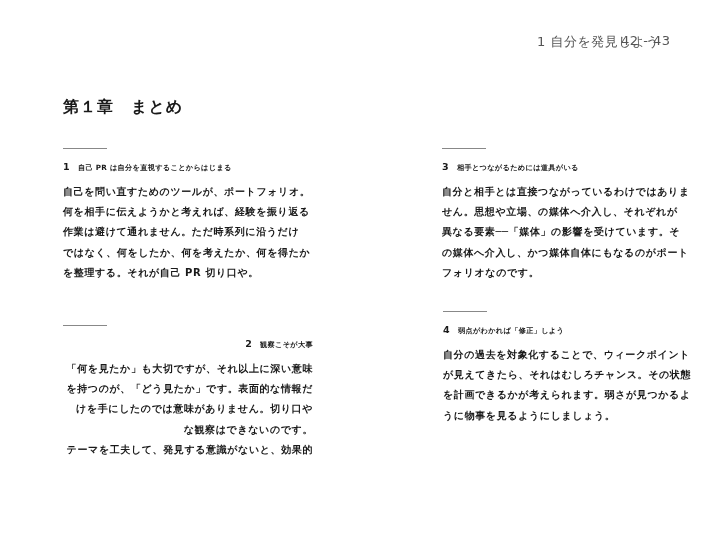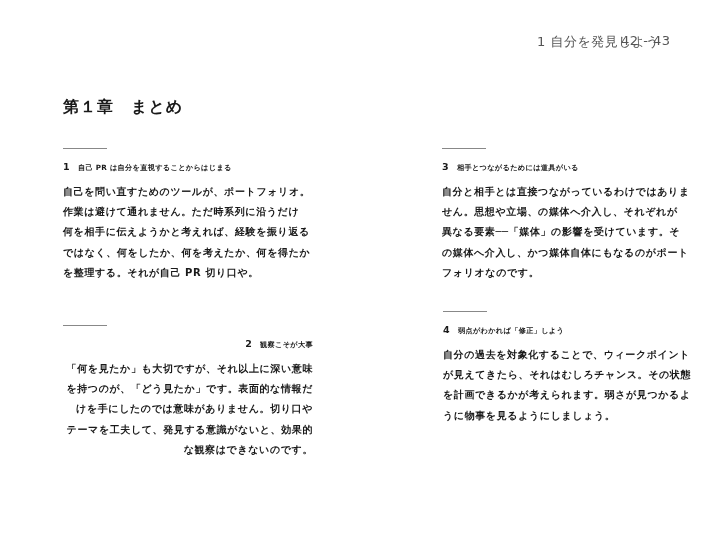--- a/index.html
+++ b/index.html
@@ -84,22 +84,22 @@
 </div>
 
 <div class="chapter-title">第１章　まとめ</div>
 
 <div class="section" id="sec1">
   <div class="divider"></div>
   <div class="heading">
     <span class="num">1</span><span>自己 PR は自分を直視することからはじまる</span>
   </div>
   <div class="body-line">自己を問い直すためのツールが、ポートフォリオ。</div>
+  <div class="body-line">何を相手に伝えようかと考えれば、経験を振り返る</div>
   <div class="body-line">作業は避けて通れません。ただ時系列に沿うだけ</div>
-  <div class="body-line">何を相手に伝えようかと考えれば、経験を振り返る</div>
   <div class="body-line">ではなく、何をしたか、何を考えたか、何を得たか</div>
   <div class="body-line">を整理する。それが自己 PR 切り口や。</div>
 </div>
 
 <div class="section" id="sec3">
   <div class="divider"></div>
   <div class="heading">
     <span class="num">3</span><span>相手とつながるためには道具がいる</span>
   </div>
   <div class="body-line">自分と相手とは直接つながっているわけではありま</div>
@@ -110,22 +110,22 @@
 </div>
 
 <div class="section" id="sec2">
   <div class="divider"></div>
   <div class="heading">
     <span class="num">2</span><span>観察こそが大事</span>
   </div>
   <div class="body-line">「何を見たか」も大切ですが、それ以上に深い意味</div>
   <div class="body-line">を持つのが、「どう見たか」です。表面的な情報だ</div>
   <div class="body-line">けを手にしたのでは意味がありません。切り口や</div>
+  <div class="body-line">な観察はできないのです。</div>
   <div class="body-line">テーマを工夫して、発見する意識がないと、効果的</div>
-  <div class="body-line">な観察はできないのです。</div>
 </div>
 
 <div class="section" id="sec4">
   <div class="divider"></div>
   <div class="heading">
     <span class="num">4</span><span>弱点がわかれば「修正」しよう</span>
   </div>
   <div class="body-line">自分の過去を対象化することで、ウィークポイント</div>
   <div class="body-line">が見えてきたら、それはむしろチャンス。その状態</div>
   <div class="body-line">を計画できるかが考えられます。弱さが見つかるよ</div>

